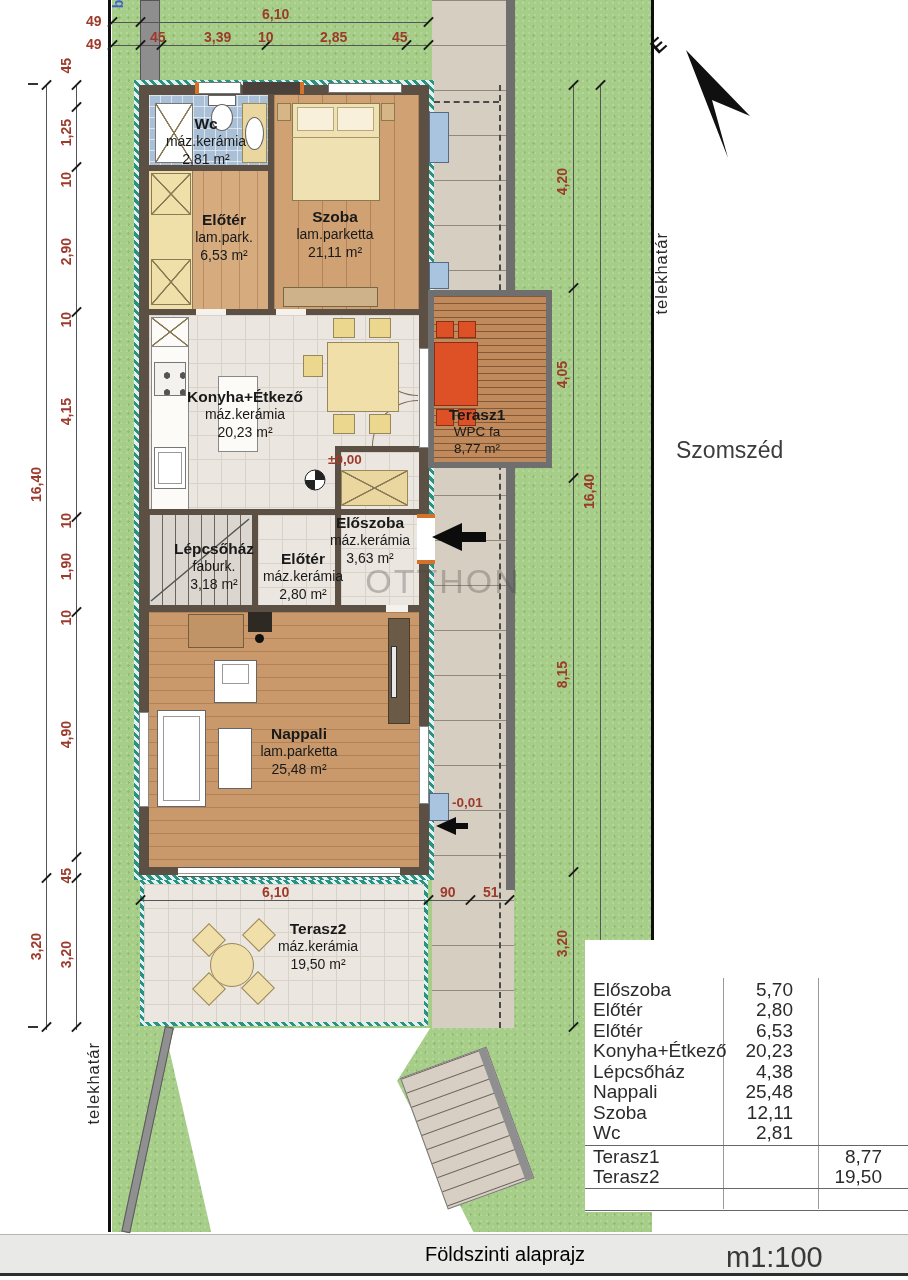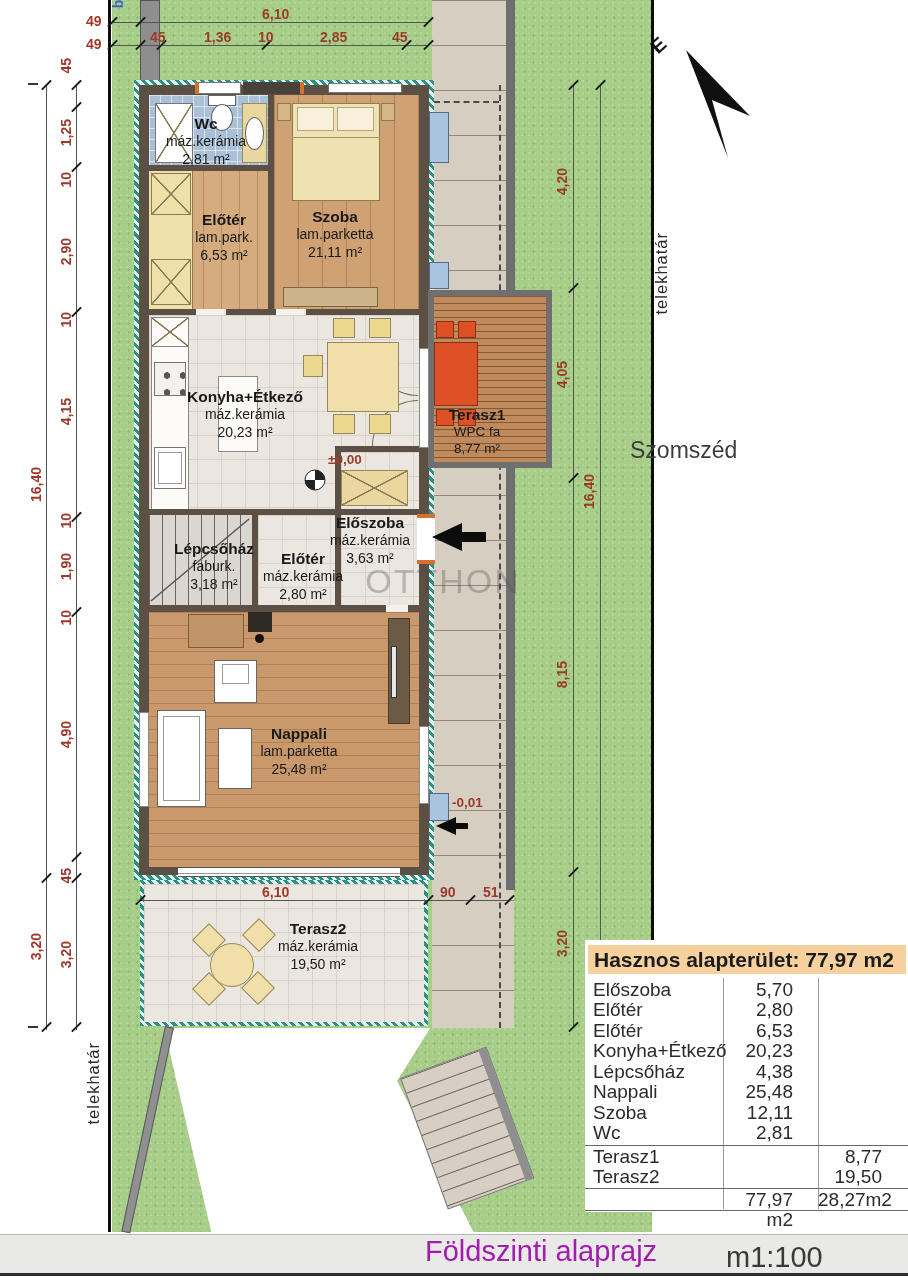--- a/index.html
+++ b/index.html
@@ -262,21 +262,21 @@
   <div class="tk" style="left:567px;top:84px"></div>
   <div class="tk" style="left:567px;top:287px"></div>
   <div class="tk" style="left:567px;top:477px"></div>
   <div class="tk" style="left:567px;top:871px"></div>
   <div class="tk" style="left:567px;top:1026px"></div>
   <div class="tk" style="left:594px;top:84px"></div>
   <div class="tk" style="left:594px;top:1026px"></div>
 
   <span class="dim" style="left:262px;top:6px">6,10</span>
   <span class="dim" style="left:150px;top:29px">45</span>
-  <span class="dim" style="left:204px;top:29px">1,36</span>
+  <span class="dim" style="left:204px;top:29px">3,39</span>
   <span class="dim" style="left:258px;top:29px">10</span>
   <span class="dim" style="left:320px;top:29px">2,85</span>
   <span class="dim" style="left:392px;top:29px">45</span>
   <span class="dim" style="left:86px;top:13px">49</span>
   <span class="dim" style="left:86px;top:36px">49</span>
   <span class="dim dimv" style="left:58px;top:58px">45</span>
   <span class="dim dimv" style="left:58px;top:119px">1,25</span>
   <span class="dim d imv dimv" style="left:58px;top:172px">10</span>
   <span class="dim dimv" style="left:58px;top:238px">2,90</span>
   <span class="dim dimv" style="left:58px;top:312px">10</span>
@@ -297,29 +297,28 @@
   <span class="dim" style="left:262px;top:884px">6,10</span>
   <span class="dim" style="left:440px;top:884px">90</span>
   <span class="dim" style="left:483px;top:884px">51</span>
 
   <svg class="abs z5" style="left:648px;top:28px" width="110" height="140">
       <polygon points="38,22 102,88 64,72 80,130" fill="#101010"></polygon>
     </svg>
   <span class="abs z5" style="left:652px;top:34px;font-size:20px;font-weight:bold;color:#111;transform:rotate(-42deg)">É</span>
   <span class="abs vtext z5" style="left:652px;top:232px;font-size:16.5px;color:#2a2a2a;letter-spacing:1px">telekhatár</span>
   <span class="abs vtext z5" style="left:84px;top:1042px;font-size:16.5px;color:#2a2a2a;letter-spacing:1px">telekhatár</span>
-  <span class="abs z5" style="left:630px;top:437px;font-size:23px;color:#3c3c3c">Szomszéd</span>
+  <span class="abs z5" style="left:676px;top:437px;font-size:23px;color:#3c3c3c">Szomszéd</span>
   <span class="abs vtext z5" style="left:110px;top:-8px;font-size:14px;font-weight:bold;color:#3f63c8">be</span>
 
   <div class="abs" style="left:338px;top:542px;width:210px;text-align:center;z-index:7;color:rgba(70,70,70,.32)">
     <div style="font-size:34px;letter-spacing:2px;margin-top:20px">OTTHON</div>
   </div>
 
   <div class="abs" style="left:585px;top:940px;width:323px;height:272px;background:#fff;z-index:9">
-    <div class="abs" style="left:3px;top:5px;width:318px;height:29px;background:#f6d19e;font-size:21px;font-weight:bold;color:#1c1c1c;padding:3px 0 0 6px;white-space:nowrap">Hasznos alapterület: 77,97 m2</div>
     <div class="abs" style="left:138px;top:38px;width:1px;height:231px;background:#999"></div>
     <div class="abs" style="left:233px;top:38px;width:1px;height:231px;background:#999"></div>
     <div class="abs" style="left:0;top:40px;width:323px">
       <div class="trow">
           <span class="tc-name">Előszoba</span>
           <span class="tc-in">5,70</span>
           <span class="tc-out"></span>
         </div>
       <div class="trow">
           <span class="tc-name">Előtér</span>
@@ -364,26 +363,21 @@
           <span class="tc-in"></span>
           <span class="tc-out">8,77</span>
         </div>
       <div class="trow">
           <span class="tc-name">Terasz2</span>
           <span class="tc-in"></span>
           <span class="tc-out">19,50</span>
         </div>
     </div>
     <div class="abs" style="left:0;top:248px;width:323px;height:1px;background:#666"></div>
-    <div class="trow abs" style="left:0;top:250px;width:323px">
-      <span class="tc-name"></span>
-      <span class="tc-in">77,97 m2</span>
-      <span class="tc-out">28,27m2</span>
-    </div>
     <div class="abs" style="left:0;top:270px;width:323px;height:1px;background:#666"></div>
   </div>
 
   <div class="abs" style="left:0;top:1234px;width:908px;height:42px;background:#e9e9e7;border-top:1px solid #b5b5b5;border-bottom:3px solid #2e2e2e;z-index:9">
-    <span class="abs" style="left:425px;top:0;font-size:29px;color:#a21caf">Földszinti alaprajz</span>
+    <span class="abs" style="left:425px;top:8px;font-size:20px;color:#000000">Földszinti alaprajz</span>
     <span class="abs" style="left:726px;top:6px;font-size:29px;color:#3a3a3a">m1:100</span>
   </div>
 
 </div>
 
 </body></html>

